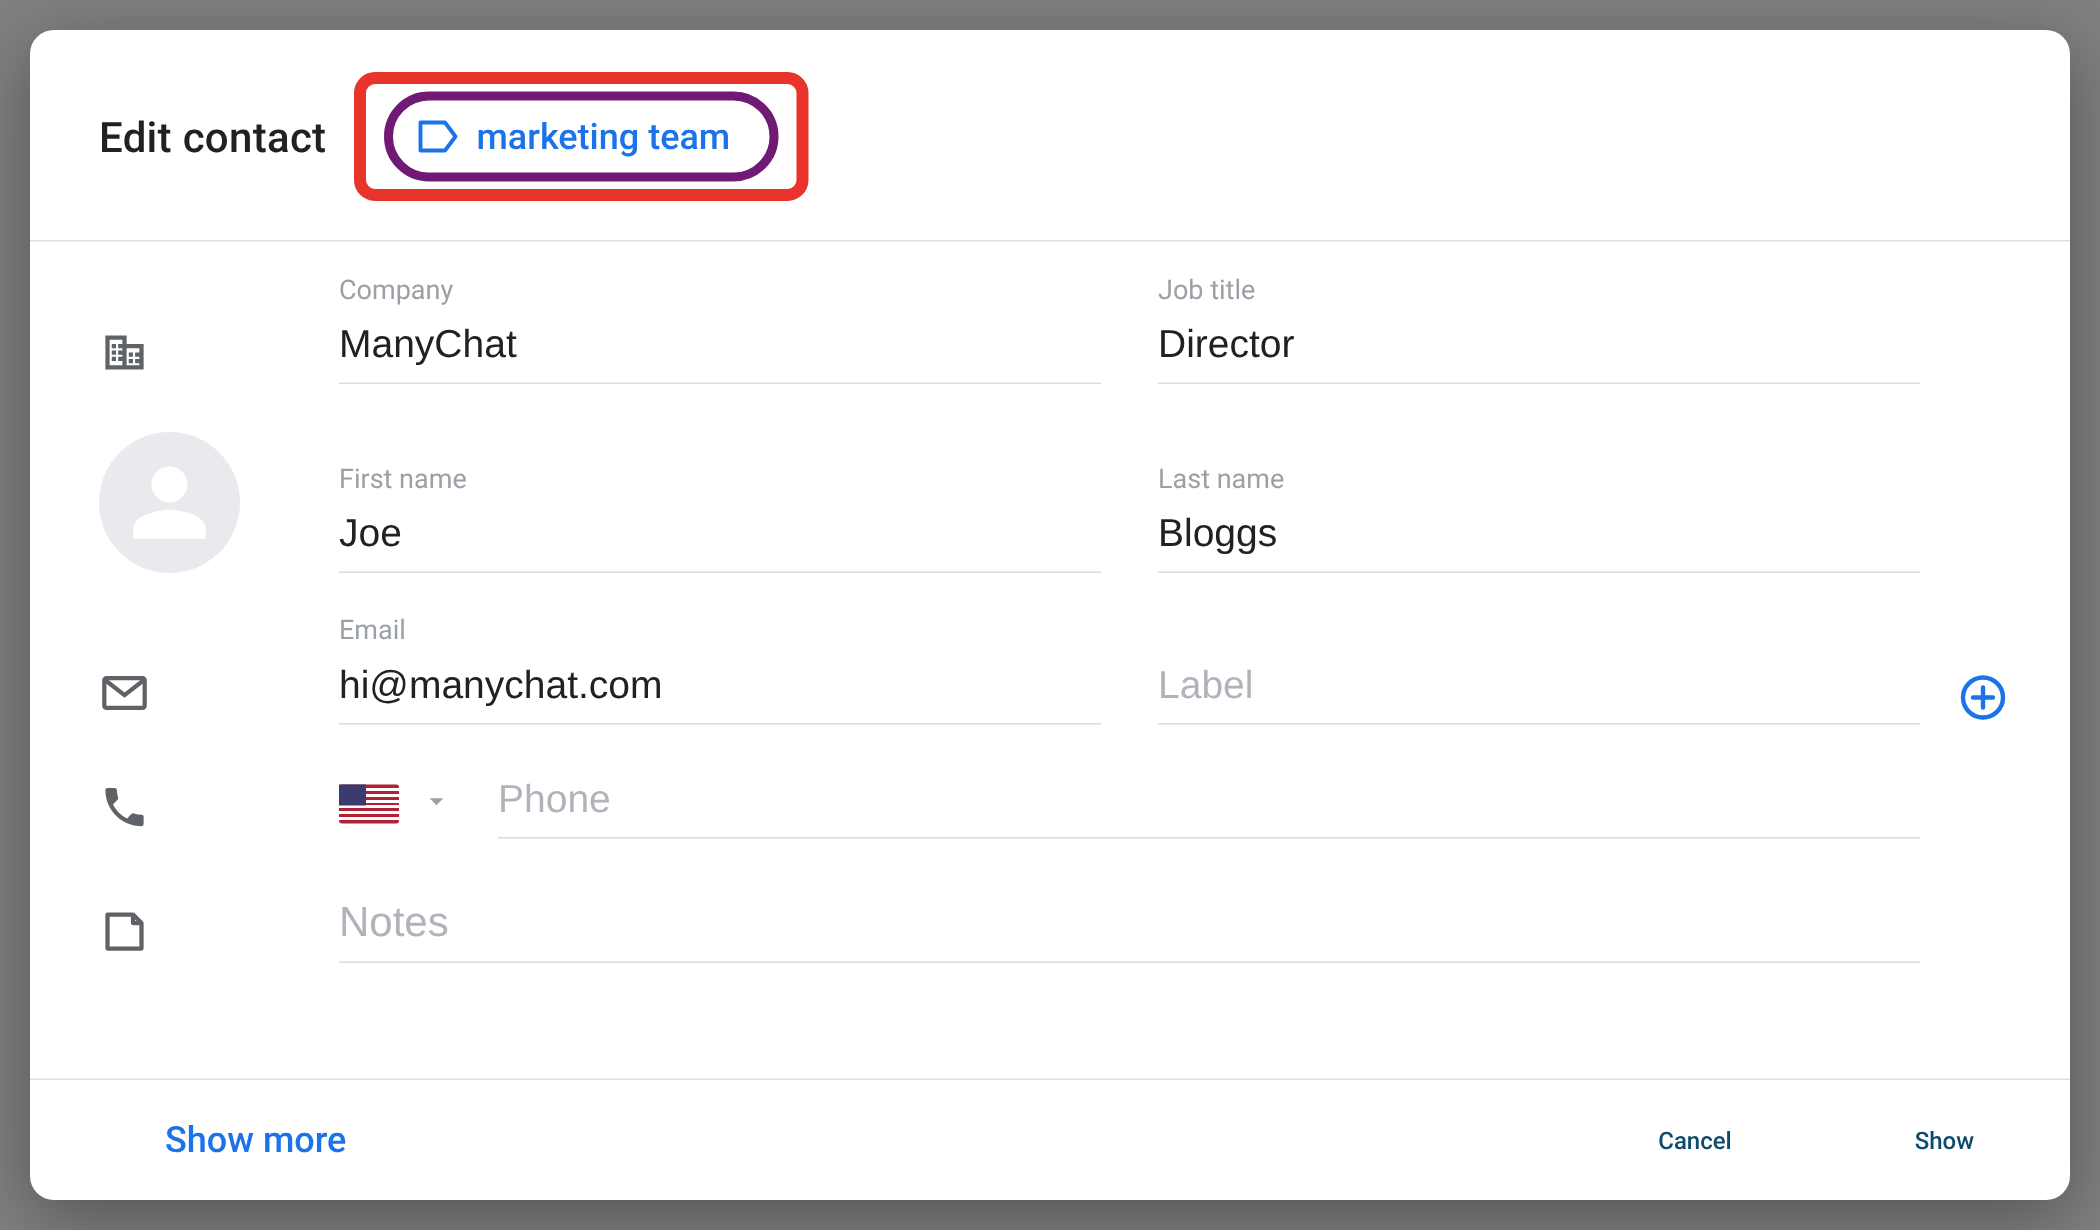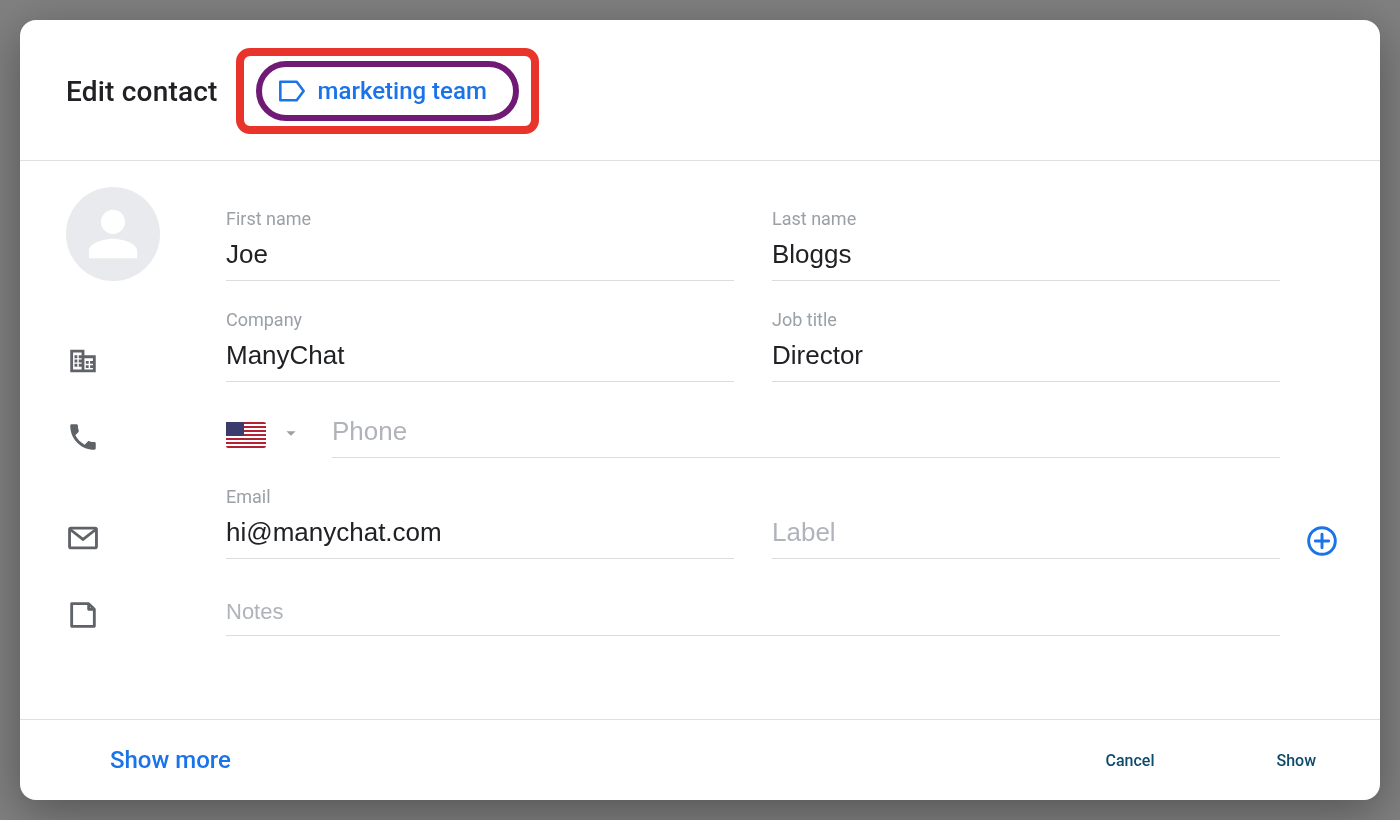--- a/index.html
+++ b/index.html
@@ -171,21 +171,21 @@
     font-size: 26px;
     padding: 6px 0 10px 0;
     background:transparent; outline:none;
     color:#202124;
   }
   .phone-input::placeholder{ color:#b0b4ba; }
 
   .notes-input {
     width:100%;
     border:none; border-bottom:1px solid #dadce0;
-    font-size: 22px;
+    font-size: 28px;
     padding: 6px 0 10px 0;
     background:transparent; outline:none;
     color:#6d28d9;
   }
   .notes-input::placeholder{ color:#b0b4ba; }
 
   
   .dialog-footer {
     border-top: 1px solid #e0e0e0;
     padding: 26px 64px 26px 90px;
@@ -225,20 +225,41 @@
           </svg>
         </span>
         <span>marketing team</span>
       </div>
     </div>
   </div>
 
   <div class="dialog-body">
 
     <div class="row">
+      <div class="icon-slot">
+        <span>
+          <svg class="row-icon-svg" viewBox="0 0 24 24" fill="#5f6368">
+            <path d="M3 4h10v4h8v12H3V4zm2 2v12h6V6H5zm8 4v8h6v-8h-6zM6 8h2v2H6V8zm3 0h2v2H9V8zm-3 3h2v2H6v-2zm3 0h2v2H9v-2zm-3 3h2v2H6v-2zm3 0h2v2H9v-2zm5-2h2v2h-2v-2zm3 0h2v2h-2v-2zm-3 3h2v2h-2v-2zm3 0h2v2h-2v-2z"></path>
+          </svg>
+        </span>
+      </div>
+      <div class="fields">
+        <div class="field">
+          <div class="field-label">Company</div>
+          <input class="text-input" type="text" value="ManyChat" style="">
+        </div>
+        <div class="field">
+          <div class="field-label">Job title</div>
+          <input class="text-input" type="text" value="Director" style="">
+        </div>
+      </div>
+      <div class="row-action"></div>
+    </div>
+
+    <div class="row">
       <div class="avatar-slot">
         <div class="avatar">
           <svg width="58" height="58" viewBox="0 0 24 24">
             <path d="M12 12c2.7 0 5-2.3 5-5s-2.3-5-5-5-5 2.3-5 5 2.3 5 5 5zm0 2c-3.3 0-10 1.7-10 5v3h20v-3c0-3.3-6.7-5-10-5z"></path>
           </svg>
         </div>
       </div>
       <div class="fields">
         <div class="field">
           <div class="field-label">First name</div>
@@ -248,36 +269,44 @@
           <div class="field-label">Last name</div>
           <input class="text-input" type="text" value="Bloggs" style="">
         </div>
       </div>
       <div class="row-action"></div>
     </div>
 
     <div class="row">
       <div class="icon-slot">
         <span>
-          <svg class="row-icon-svg" viewBox="0 0 24 24" fill="#5f6368">
-            <path d="M3 4h10v4h8v12H3V4zm2 2v12h6V6H5zm8 4v8h6v-8h-6zM6 8h2v2H6V8zm3 0h2v2H9V8zm-3 3h2v2H6v-2zm3 0h2v2H9v-2zm-3 3h2v2H6v-2zm3 0h2v2H9v-2zm5-2h2v2h-2v-2zm3 0h2v2h-2v-2zm-3 3h2v2h-2v-2zm3 0h2v2h-2v-2z"></path>
+          <svg class="row-icon-svg" viewBox="0 0 24 24" fill="none" stroke="#5f6368" stroke-width="2">
+            <rect x="2.5" y="5" width="19" height="14" rx="1"></rect>
+            <path d="M3 6l9 7 9-7"></path>
           </svg>
         </span>
       </div>
       <div class="fields">
         <div class="field">
-          <div class="field-label">Company</div>
-          <input class="text-input" type="text" value="ManyChat" style="">
-        </div>
-        <div class="field">
-          <div class="field-label">Job title</div>
-          <input class="text-input" type="text" value="Director" style="">
-        </div>
-      </div>
-      <div class="row-action"></div>
+          <div class="field-label">Email</div>
+          <input class="text-input" type="text" value="hi@manychat.com" style="">
+        </div>
+        <div class="field">
+          <div class="field-label">&nbsp;</div>
+          <input class="text-input placeholder-large" type="text" placeholder="Label" style="">
+        </div>
+      </div>
+      <div class="row-action">
+        <div class="add-btn">
+          <svg width="32" height="32" viewBox="0 0 24 24">
+            <circle cx="12" cy="12" r="10" fill="none" stroke="#1a73e8" stroke-width="2.2"></circle>
+            <path d="M12 7v10M7 12h10" stroke="#1a73e8" stroke-width="2.2" stroke-linecap="round"></path>
+          </svg>
+        </div>
+      </div>
     </div>
 
     <div class="row" style="margin-top:26px;">
       <div class="icon-slot">
         <span>
           <svg class="row-icon-svg" viewBox="0 0 24 24" fill="#5f6368">
             <path d="M6.6 10.8c1.4 2.8 3.8 5.2 6.6 6.6l2.2-2.2c.3-.3.7-.4 1-.2 1.2.4 2.4.6 3.6.6.6 0 1 .4 1 1V20c0 .6-.4 1-1 1C10.6 21 3 13.4 3 4c0-.6.4-1 1-1h3.4c.6 0 1 .4 1 1 0 1.2.2 2.4.6 3.6.1.4 0 .8-.3 1L6.6 10.8z"></path>
           </svg>
         </span>
       </div>
@@ -290,49 +319,20 @@
               </svg>
           </span>
         </div>
         <div class="phone-input-wrap">
           <input class="phone-input" type="text" placeholder="Phone" style="">
         </div>
       </div>
       <div class="row-action"></div>
     </div>
 
-    <div class="row">
-      <div class="icon-slot">
-        <span>
-          <svg class="row-icon-svg" viewBox="0 0 24 24" fill="none" stroke="#5f6368" stroke-width="2">
-            <rect x="2.5" y="5" width="19" height="14" rx="1"></rect>
-            <path d="M3 6l9 7 9-7"></path>
-          </svg>
-        </span>
-      </div>
-      <div class="fields">
-        <div class="field">
-          <div class="field-label">Email</div>
-          <input class="text-input" type="text" value="hi@manychat.com" style="">
-        </div>
-        <div class="field">
-          <div class="field-label">&nbsp;</div>
-          <input class="text-input placeholder-large" type="text" placeholder="Label" style="">
-        </div>
-      </div>
-      <div class="row-action">
-        <div class="add-btn">
-          <svg width="32" height="32" viewBox="0 0 24 24">
-            <circle cx="12" cy="12" r="10" fill="none" stroke="#1a73e8" stroke-width="2.2"></circle>
-            <path d="M12 7v10M7 12h10" stroke="#1a73e8" stroke-width="2.2" stroke-linecap="round"></path>
-          </svg>
-        </div>
-      </div>
-    </div>
-
     <div class="row" style="margin-top:34px;">
       <div class="icon-slot">
         <span>
           <svg class="row-icon-svg" viewBox="0 0 24 24" fill="none" stroke="#5f6368" stroke-width="2" stroke-linejoin="round">
             <path d="M4 4h12l4 4v12H4z"></path>
             <path d="M16 4v4h4"></path>
           </svg>
         </span>
       </div>
       <div class="fields">

